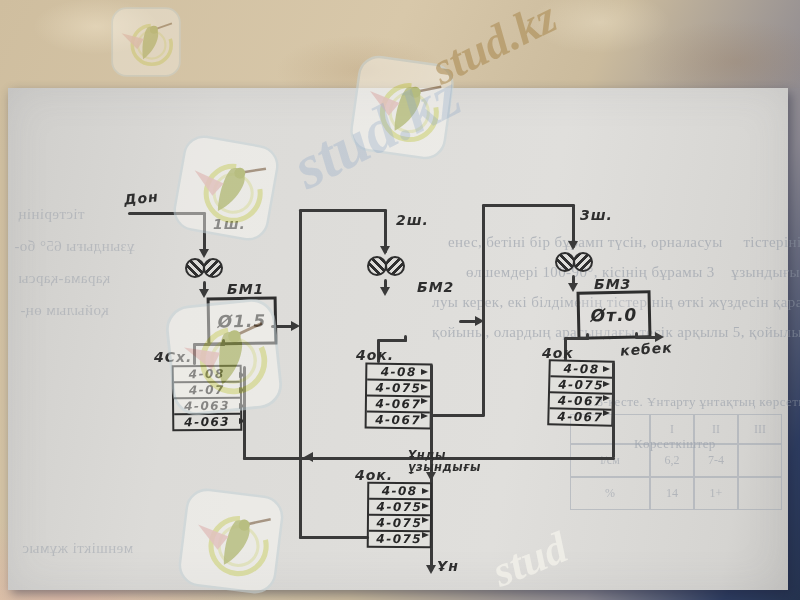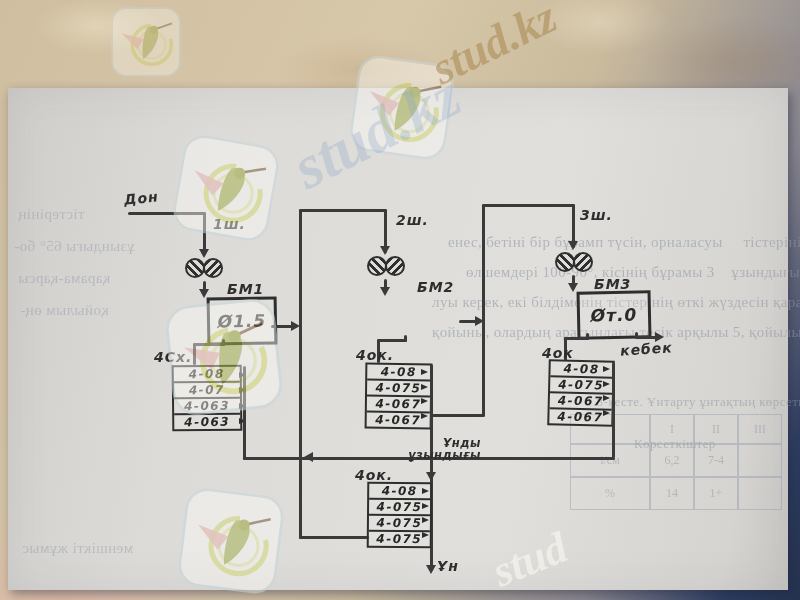--- a/index.html
+++ b/index.html
@@ -219,21 +219,21 @@
     <div class="rarr" style="left:595px;top:274px;height:58px;">
         <span></span>
         <span></span>
         <span></span>
         <span></span>
       </div>
     <div class="v" style="left:604px;top:274px;height:96px;"></div>
 
     <div class="ad" style="left:418px;top:384px;"></div>
     <div class="hw" style="left:347px;top:379px;">4ок.</div>
-    <div class="hw sm" style="left:400px;top:349px;text-align:right;">
+    <div class="hw sm" style="left:400px;top:361px;">
       <span>Ұнды</span><br>
       <span>ұзындығы</span>
     </div>
     <div class="sift" style="left:359px;top:394px;width:61px;transform:rotate(.5deg);">
       <div class="row">4-08</div>
       <div class="row">4-075</div>
       <div class="row">4-075</div>
       <div class="row">4-075</div>
     </div>
     <div class="rarr" style="left:414px;top:396px;height:58px;">

